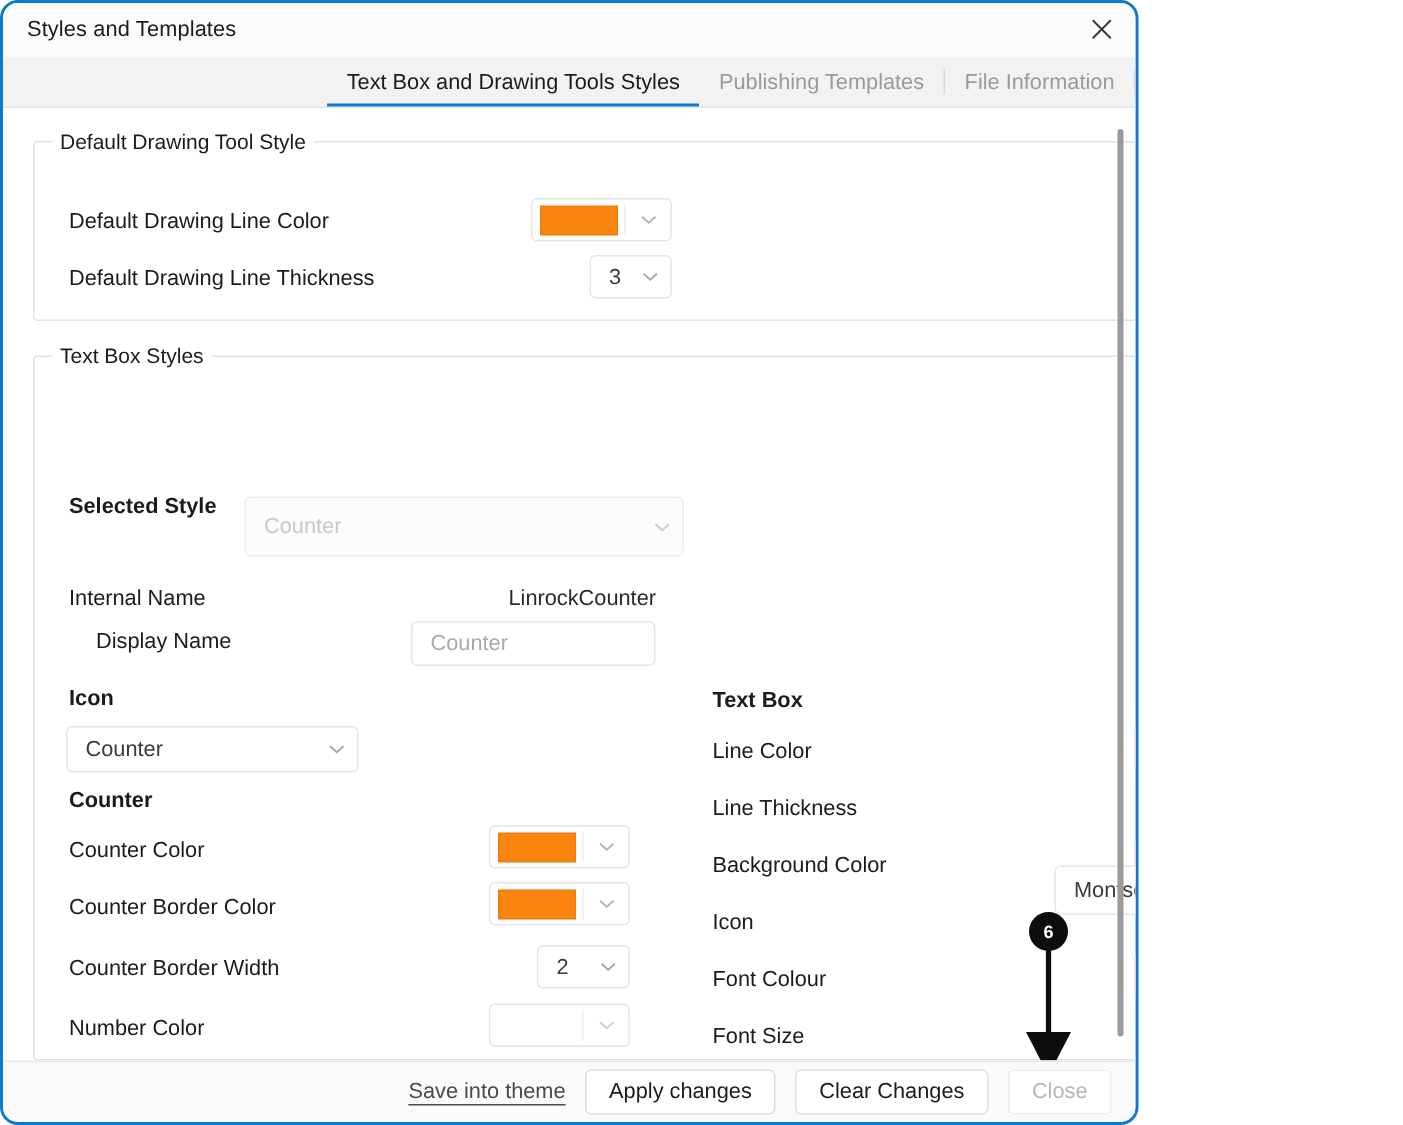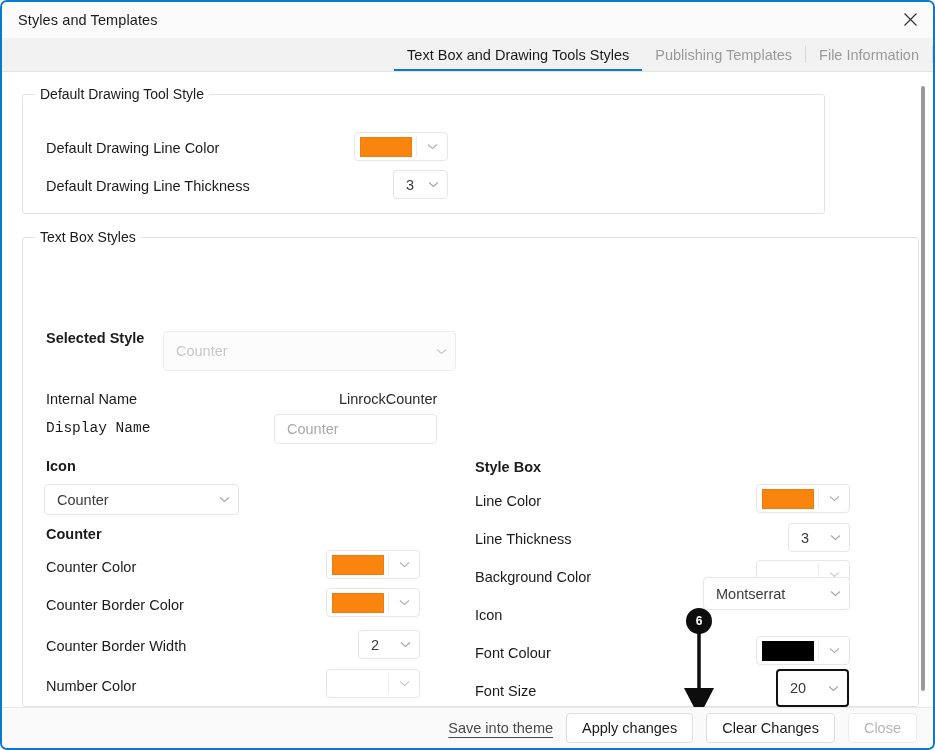--- a/index.html
+++ b/index.html
@@ -5,24 +5,24 @@
   * { box-sizing: border-box; margin: 0; padding: 0; }
   html, body {
     width: 935px; height: 750px;
     font-family: "Liberation Sans", sans-serif;
     background: #ffffff;
     overflow: hidden;
   }
 
   .window {
     position: absolute; left: 0; top: 0;
-    width: 935px; height: 750px;
+    width: 759px; height: 750px;
     background: #ffffff;
     border: 2px solid #0a7ad1;
-    border-radius: 7px;
+    border-radius: 12px;
     overflow: hidden;
   }
 
   
   .titlebar {
     position: absolute; left: 0; top: 0; right: 0; height: 36px;
     background: #fbfbfb;
     display: flex; align-items: center;
   }
   .titlebar-text {
@@ -263,21 +263,21 @@
         <span>
           <svg class="caret" width="11" height="7" viewBox="0 0 11 7">
               <path d="M1 1.5 L5.5 5.5 L10 1.5" stroke="#cacaca" stroke-width="1.2" fill="none"></path>
             </svg>
         </span>
       </div>
 
       <span class="lbl" style="position:absolute; left:23px; top:153px;">Internal Name</span>
       <span class="static-val" style="left:316px; top:153px;">LinrockCounter</span>
 
-      <span class="lbl" style="position:absolute; left:23px; top:182px;font-family:Liberation Mono, monospace;">Display Name</span>
+      <span class="lbl" style="position:absolute; left:41px; top:182px;">Display Name</span>
       <div class="textinput" style="left:251px; top:176px; width:163px; height:30px;">
         <span class="ph">Counter</span>
       </div>
 
       <span class="lbl bold" style="position:absolute; left:23px; top:220px;">Icon</span>
       <div class="ctrl selctrl" style="left:21px; top:246px; width:195px; height:31px;">
         <span class="val">Counter</span>
         <span class="spacer"></span>
         <span>
           <svg class="caret" width="11" height="7" viewBox="0 0 11 7">
@@ -331,21 +331,21 @@
           <span class="swatch" id="sw-number" style="border: none; background: rgb(255, 255, 255);"></span>
         </span>
         <span class="divider"></span>
         <span class="caretbox">
           <svg class="caret" width="11" height="7" viewBox="0 0 11 7">
               <path d="M1 1.5 L5.5 5.5 L10 1.5" stroke="#cfcfcf" stroke-width="1.2" fill="none"></path>
             </svg>
         </span>
       </div>
 
-      <span class="heading" style="left:452px; top:221px;">Style Box</span>
+      <span class="heading" style="left:452px; top:221px;">Text Box</span>
 
       <span class="lbl" style="position:absolute; left:452px; top:255px;">Line Color</span>
       <div class="ctrl colorctrl" style="left:733px; top:246px; width:94px; height:29px;">
         <span class="swatch-wrap">
           <span class="swatch" id="sw-tbline" style="background: rgb(249, 133, 15);"></span>
         </span>
         <span class="divider"></span>
         <span class="caretbox">
           <svg class="caret" width="11" height="7" viewBox="0 0 11 7">
               <path d="M1 1.5 L5.5 5.5 L10 1.5" stroke="#b3b3b3" stroke-width="1.2" fill="none"></path>

